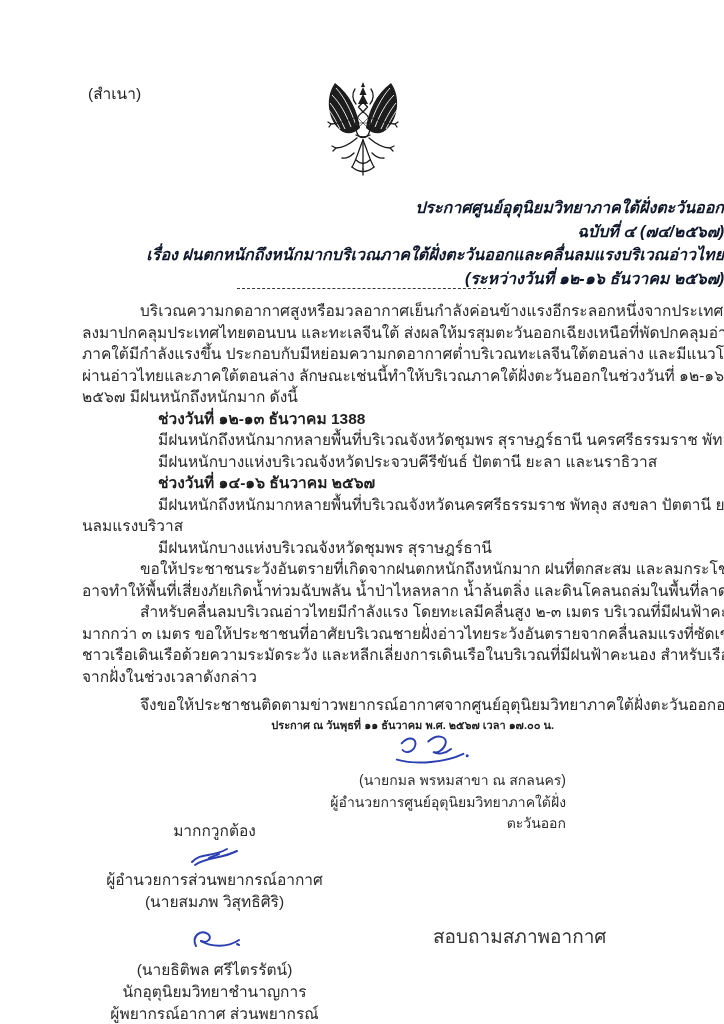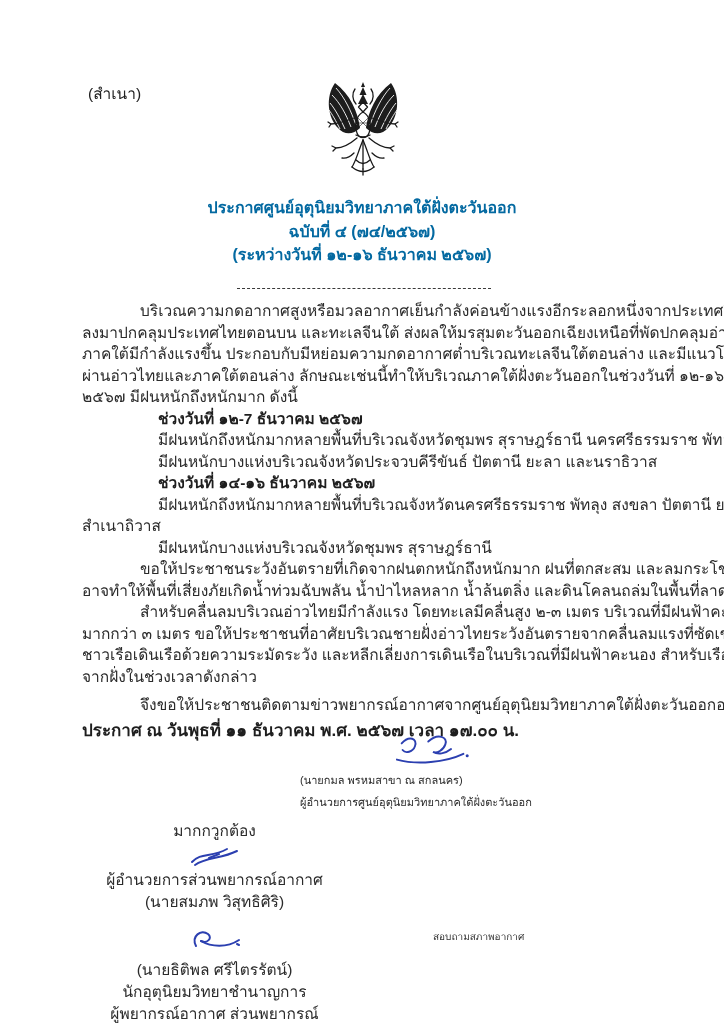--- a/index.html
+++ b/index.html
@@ -16,60 +16,61 @@
   .copy-label{
     position:absolute;left:88px;top:81px;
     font-size:15.5px;color:#222;
   }
   .emblem{
     position:absolute;left:308px;top:76px;
     width:110px;height:108px;
   }
   .header{
     position:absolute;left:0;right:0;top:196px;
-    text-align:center;
+    text-align:right;
     font-weight:bold;font-size:16px;line-height:23.5px;
-    color:#0369a1;
+    color:#0f172a;
+    font-style:italic;
   }
   .rule{
     position:absolute;top:288px;left:237px;width:254px;
     border-top:1.6px dashed #3a3a3a;height:0;
   }
   .body-block{
     position:absolute;left:82px;top:300px;width:565px;
     font-size:15.5px;line-height:21.5px;
   }
   .ln{white-space:nowrap;height:21.5px;}
   .ind-para{padding-left:58px;}
   .ind-sub{padding-left:76px;}
   .bold{font-weight:bold;color:#1e1e1e;}
   .closing-block{
     position:absolute;left:82px;top:694px;width:565px;
     font-size:15.5px;line-height:21.5px;
   }
   .issued-line{
     position:absolute;left:82px;top:716px;width:472px;
-    text-align:left;font-weight:bold;font-size:17px;
+    text-align:right;font-weight:bold;font-size:11px;
     color:#1e1e1e;white-space:nowrap;
   }
   .sign-block{
     position:absolute;left:300px;top:732px;width:266px;
-    text-align:left;font-size:11px;line-height:21.5px;
+    text-align:right;font-size:14px;line-height:21.5px;
   }
   .sig{display:block;margin:0 auto;}
   .sig-main{width:88px;height:38px;}
   .certify-block{
     position:absolute;left:92px;top:820px;width:245px;
     text-align:center;font-size:15.5px;line-height:22px;
   }
   .sig-c1{width:52px;height:24px;margin-top:3px;}
   .sig-c2{width:56px;height:28px;margin-top:14px;margin-bottom:4px;}
   .contact-block{
     position:absolute;left:433px;top:924px;
-    font-size:10px;line-height:25px;
+    font-size:19px;line-height:25px;
     text-align:left;color:#333;
   }
   .ink{stroke:#2b3fb0;stroke-width:2;fill:none;stroke-linecap:round;}
   .ink-fill{fill:#2b3fb0;}
   .em-s{stroke:#1a1a1a;fill:none;stroke-width:1.3;stroke-linecap:round;stroke-linejoin:round;}
   .em-f{fill:#1d1d1d;stroke:none;}
   .em-w{stroke:#ffffff;fill:none;stroke-width:0.9;}
   .em-h{stroke:#1a1a1a;fill:none;stroke-width:0.6;}
 </style>
 </head>
@@ -122,37 +123,38 @@
     <path class="em-s" d="M44,87 Q55,96 66,87"></path>
     <path class="em-s" d="M48,80 Q55,87 62,80"></path>
     <path class="em-s" d="M55,89 L55,95"></path>
     <path class="em-s" d="M46,73 Q40,79 34,78"></path>
     <path class="em-s" d="M64,73 Q70,79 76,78"></path>
   </svg>
 
   <div class="header">
     <div>ประกาศศูนย์อุตุนิยมวิทยาภาคใต้ฝั่งตะวันออก</div>
     <div>ฉบับที่ ๔ (๗๔/๒๕๖๗)</div>
+    <div>เรื่อง ฝนตกหนักถึงหนักมากบริเวณภาคใต้ฝั่งตะวันออกและคลื่นลมแรงบริเวณอ่าวไทย</div>
     <div>(ระหว่างวันที่ ๑๒-๑๖ ธันวาคม ๒๕๖๗)</div>
   </div>
 
   <div class="rule"></div>
 
   <div class="body-block">
     <div class="ln ind-para">บริเวณความกดอากาศสูงหรือมวลอากาศเย็นกำลังค่อนข้างแรงอีกระลอกหนึ่งจากประเทศจีนจะแผ่เสริม</div>
     <div class="ln">ลงมาปกคลุมประเทศไทยตอนบน และทะเลจีนใต้ ส่งผลให้มรสุมตะวันออกเฉียงเหนือที่พัดปกคลุมอ่าวไทย และ</div>
     <div class="ln">ภาคใต้มีกำลังแรงขึ้น ประกอบกับมีหย่อมความกดอากาศต่ำบริเวณทะเลจีนใต้ตอนล่าง และมีแนวโน้มเคลื่อนตัว</div>
     <div class="ln">ผ่านอ่าวไทยและภาคใต้ตอนล่าง ลักษณะเช่นนี้ทำให้บริเวณภาคใต้ฝั่งตะวันออกในช่วงวันที่ ๑๒-๑๖ ธันวาคม</div>
     <div class="ln">๒๕๖๗ มีฝนหนักถึงหนักมาก ดังนี้</div>
-    <div class="ln ind-sub bold">ช่วงวันที่ ๑๒-7 ธันวาคม ๒๕๖๗</div>
+    <div class="ln ind-sub bold">ช่วงวันที่ ๑๒-๑๓ ธันวาคม 1388</div>
     <div class="ln ind-sub">มีฝนหนักถึงหนักมากหลายพื้นที่บริเวณจังหวัดชุมพร สุราษฎร์ธานี นครศรีธรรมราช พัทลุง และสงขลา</div>
     <div class="ln ind-sub">มีฝนหนักบางแห่งบริเวณจังหวัดประจวบคีรีขันธ์ ปัตตานี ยะลา และนราธิวาส</div>
     <div class="ln ind-sub bold">ช่วงวันที่ ๑๔-๑๖ ธันวาคม ๒๕๖๗</div>
     <div class="ln ind-sub">มีฝนหนักถึงหนักมากหลายพื้นที่บริเวณจังหวัดนครศรีธรรมราช พัทลุง สงขลา ปัตตานี ยะลา</div>
-    <div class="ln">สำเนาถิวาส</div>
+    <div class="ln">นลมแรงบริวาส</div>
     <div class="ln ind-sub">มีฝนหนักบางแห่งบริเวณจังหวัดชุมพร สุราษฎร์ธานี</div>
     <div class="ln ind-para">ขอให้ประชาชนระวังอันตรายที่เกิดจากฝนตกหนักถึงหนักมาก ฝนที่ตกสะสม และลมกระโชกแรง  ซึ่ง</div>
     <div class="ln">อาจทำให้พื้นที่เสี่ยงภัยเกิดน้ำท่วมฉับพลัน น้ำป่าไหลหลาก น้ำล้นตลิ่ง และดินโคลนถล่มในพื้นที่ลาดเชิงเขา</div>
     <div class="ln ind-para">สำหรับคลื่นลมบริเวณอ่าวไทยมีกำลังแรง โดยทะเลมีคลื่นสูง ๒-๓ เมตร บริเวณที่มีฝนฟ้าคะนองคลื่นสูง</div>
     <div class="ln">มากกว่า ๓ เมตร ขอให้ประชาชนที่อาศัยบริเวณชายฝั่งอ่าวไทยระวังอันตรายจากคลื่นลมแรงที่ซัดเข้าหาฝั่ง ส่วน</div>
     <div class="ln">ชาวเรือเดินเรือด้วยความระมัดระวัง และหลีกเลี่ยงการเดินเรือในบริเวณที่มีฝนฟ้าคะนอง สำหรับเรือเล็กควรงดออก</div>
     <div class="ln">จากฝั่งในช่วงเวลาดังกล่าว</div>
   </div>
 
   <div class="closing-block">

